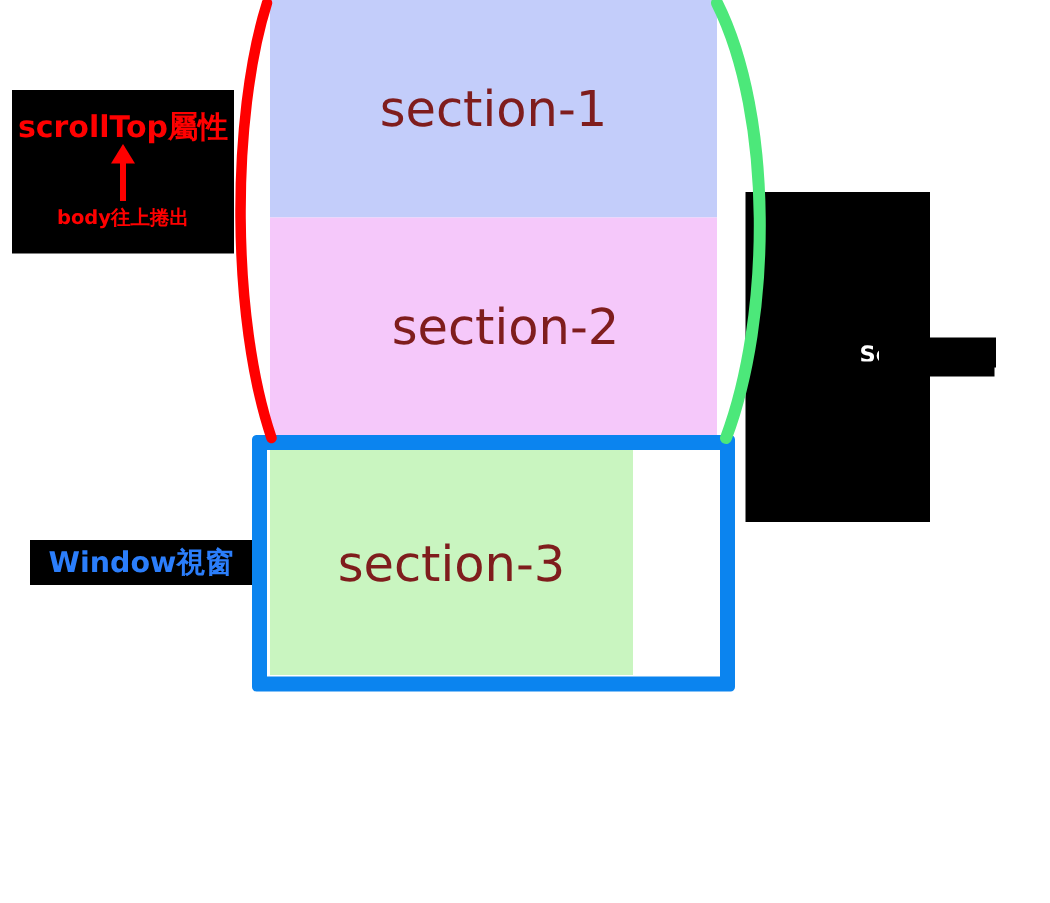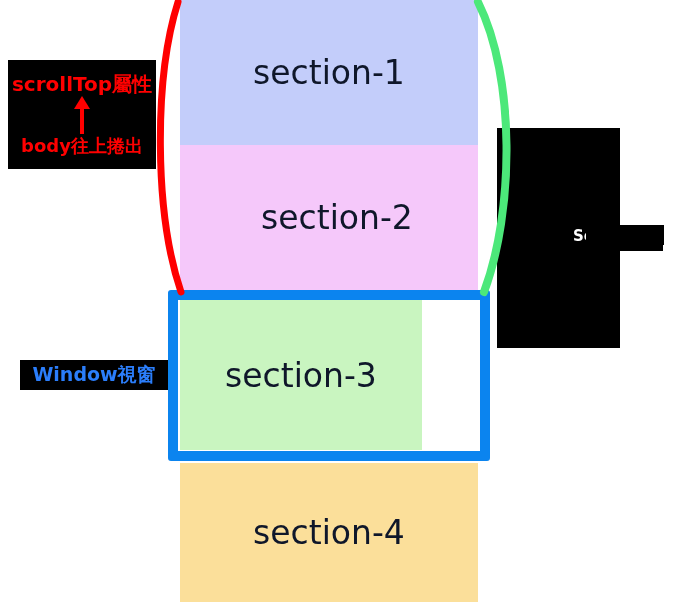--- a/index.html
+++ b/index.html
@@ -24,21 +24,21 @@
   }
 
   
   .section {
     position: absolute;
     left: 180px;
     width: 298px;
     display: flex;
     align-items: center;
     justify-content: center;
-    color: #0f172a;
+    color: #7f1d1d;
     font-size: 33px;
     font-family: "DejaVu Sans", sans-serif;
     font-weight: 400;
     letter-spacing: 0px;
     box-sizing: border-box;
   }
   #section-1 { top: 0px;   height: 145px; }
   #section-2 { top: 145px; height: 145px; }
   #section-3 {
     top: 300px;
@@ -91,21 +91,21 @@
   }
   #scrolltop-label .ln {
     color: #ff0000;
     font-family: "DejaVu Sans", sans-serif;
     font-weight: bold;
     font-size: 20px;
     line-height: 23px;
     white-space: nowrap;
   }
   #scrolltop-label .ln.small {
-    font-size: 18px;
+    font-size: 13px;
   }
   #arrow-up {
     width: 100%;
     height: 38px;
     position: relative;
   }
   #arrow-up .shaft {
     position: absolute;
     left: 50%;
     margin-left: -2px;
@@ -192,23 +192,20 @@
   </div>
 
   <div class="section" id="section-2" style="background: rgb(245, 200, 250); padding-left: 16px;">
     <span>section-2</span>
   </div>
 
   <div class="section" id="section-3" style="background: rgb(201, 245, 192);">
     <span>section-3</span>
   </div>
 
-  <div class="section" id="section-4" style="background: rgb(251, 223, 154);">
-    <span>section-4</span>
-  </div>
 
   <div id="window-frame"></div>
 
   <div id="right-panel"></div>
   <div id="right-panel-text">Sc</div>
   <div id="right-panel-redaction"></div>
   <div id="right-panel-redaction2"></div>
 
   <svg id="curves" viewBox="0 0 700 602">
     <path d="M 178 2 C 154 78, 154 212, 181 292" fill="none" stroke="#ff0000" stroke-width="7" stroke-linecap="round"></path>

